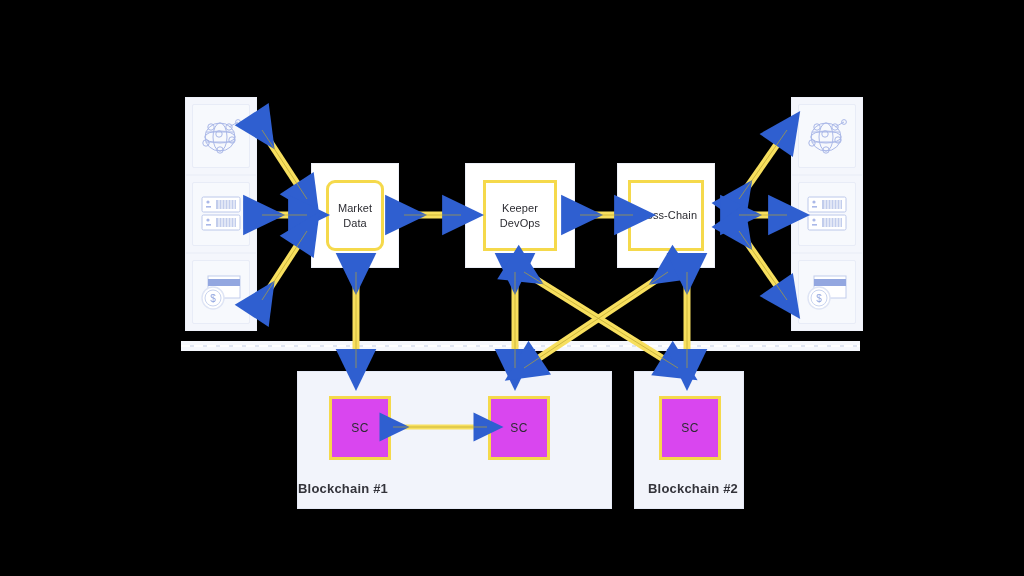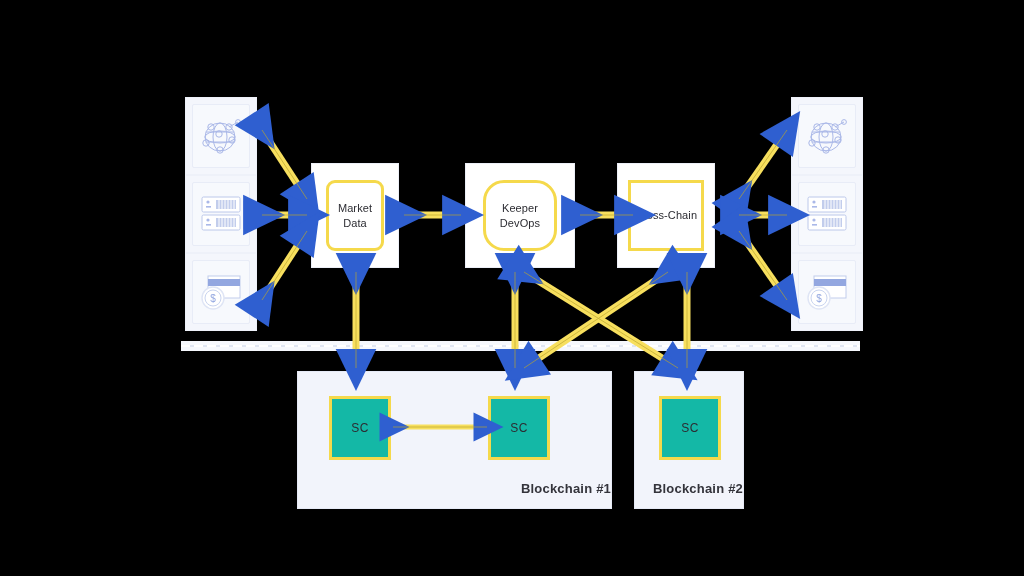--- a/index.html
+++ b/index.html
@@ -20,24 +20,24 @@
              border:1px solid #eceff7;}
   .node-inner{position:absolute;box-sizing:border-box;
              border:3px solid #f5d94b;background:#ffffff;
              display:flex;align-items:center;justify-content:center;}
   .node-label{font-size:11px;color:#2c2c32;text-align:center;line-height:1.28;
               letter-spacing:.1px;font-weight:400;}
 
   
   .chain-panel{position:absolute;background:#f2f4fb;box-sizing:border-box;
                border:1px solid #e6eaf6;}
-  .chain-label{position:absolute;left:0;right:0;text-align:right;
+  .chain-label{position:absolute;left:0;right:0;text-align:left;
                font-size:13px;color:#34343b;font-weight:600;letter-spacing:.2px;}
   .sc-box{position:absolute;box-sizing:border-box;border:3px solid #f5d94b;
-          background:#14b8a6;display:flex;align-items:center;justify-content:center;}
+          background:#d946ef;display:flex;align-items:center;justify-content:center;}
   .sc-label{font-size:12px;color:#2c2c32;letter-spacing:.3px;}
 
   
   .divider{position:absolute;height:10px;background:#f6f8fd;}
   .divider:after{content:"";position:absolute;left:0;right:0;top:4px;height:2px;
       background-image:repeating-linear-gradient(to right,
         #ffffff 0px,#ffffff 9px,#dfe5f2 9px,#dfe5f2 13px);}
 
   
   #arrows{position:absolute;left:0;top:0;width:1024px;height:576px;
@@ -173,21 +173,21 @@
   <div class="node-card" style="left:311px;top:163px;width:88px;height:105px;">
     <div class="node-inner" style="left:14px;top:16px;right:14px;bottom:16px;border-radius:9px;">
       <div class="node-label">
         <span>Market</span><br>
         <span>Data</span>
       </div>
     </div>
   </div>
 
   <div class="node-card" style="left:465px;top:163px;width:110px;height:105px;">
-    <div class="node-inner" style="left:17px;top:16px;right:17px;bottom:16px;border-radius:21px;">
+    <div class="node-inner" style="left:17px;top:16px;right:17px;bottom:16px;">
       <div class="node-label">
         <span>Keeper</span><br>
         <span>DevOps</span>
       </div>
     </div>
   </div>
 
   <div class="node-card" style="left:617px;top:163px;width:98px;height:105px;">
     <div class="node-inner" style="left:10px;top:16px;right:10px;bottom:16px;">
       <div class="node-label">Cross-Chain</div>

